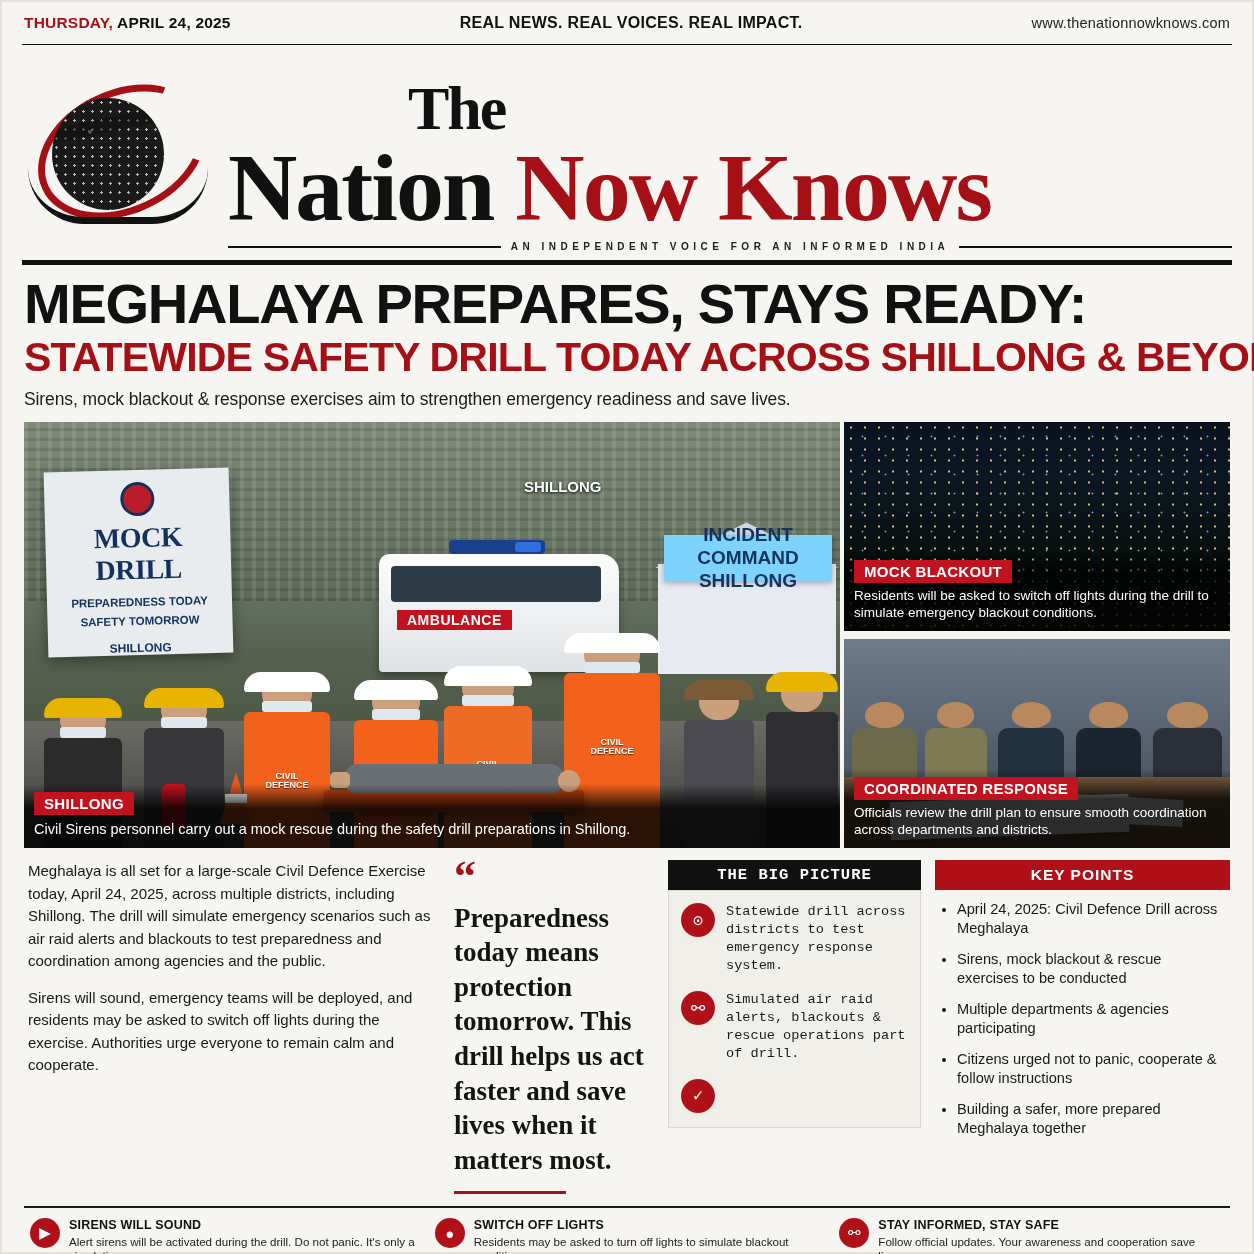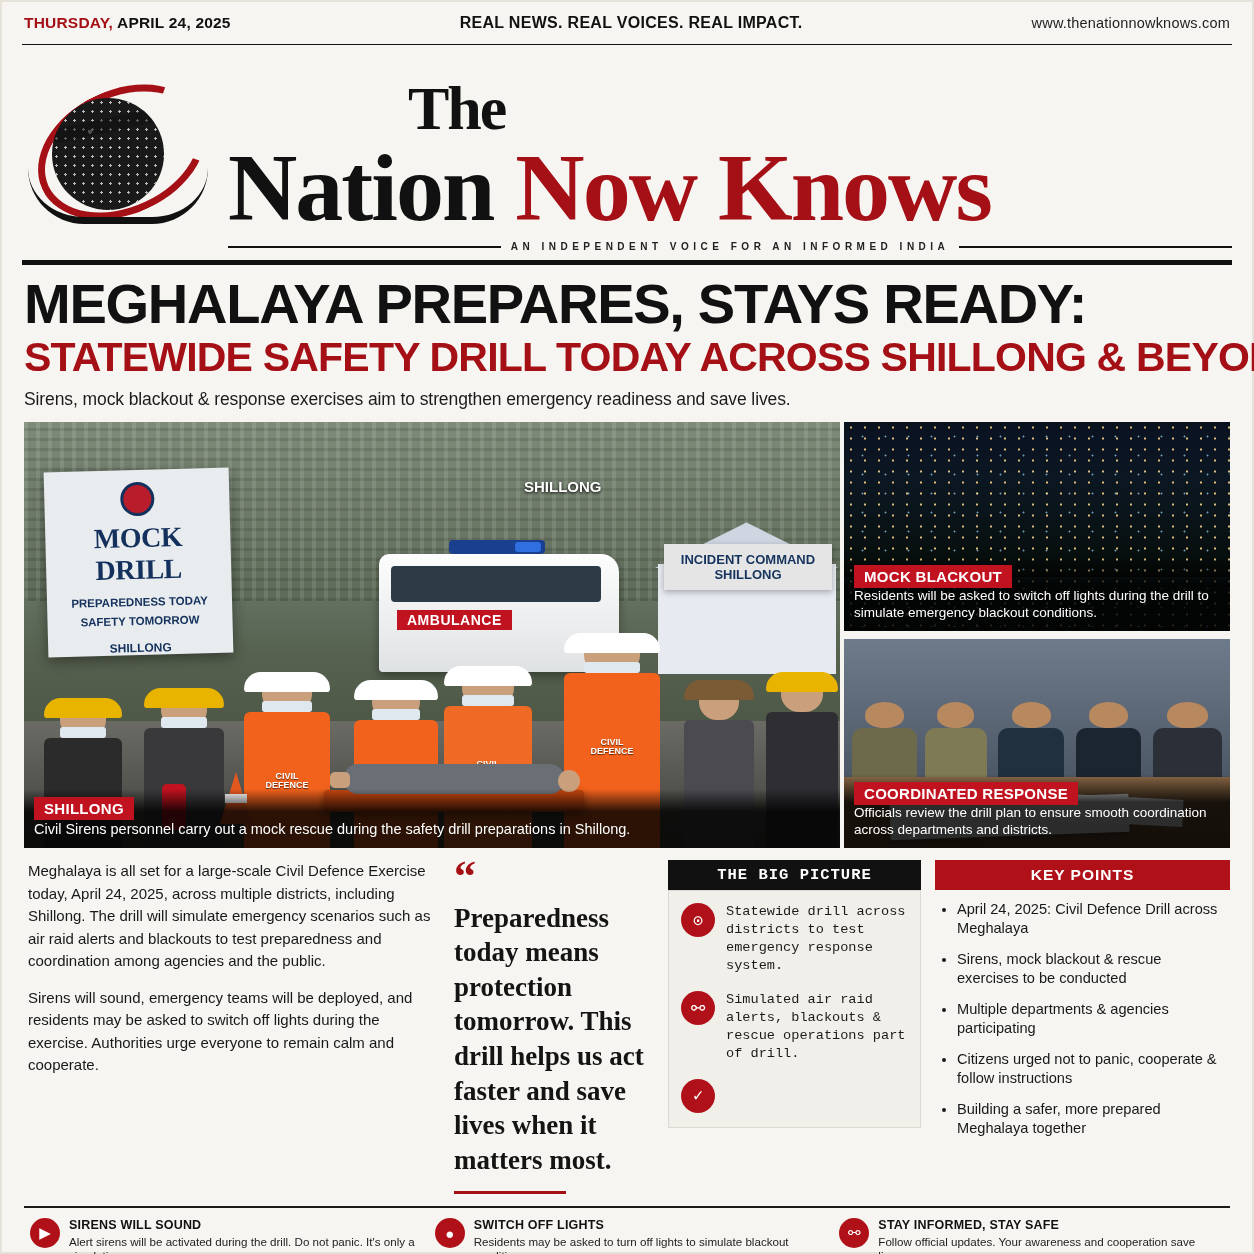--- a/index.html
+++ b/index.html
@@ -107,21 +107,21 @@
 
   .cap-tag {
     display:inline-block; background:#c1121f; color:#fff;
     font-size:15px; font-weight:800; padding:3px 10px; letter-spacing:.3px;
   }
   .cap-strip {
     position:absolute; left:0; right:0; bottom:0;
     background:linear-gradient(transparent, rgba(0,0,0,.82) 38%);
     padding:8px 10px 10px 10px; color:#fff;
   }
-  .cap-text { font-size:14.5px; line-height:1.25; }
+  .cap-text { font-size:14.5px; line-height:1.25; margin-top:5px; }
   .photo-sm .cap-text { font-size:13.5px; }
 
   
   .scene-main { position:absolute; inset:0; }
   .m-sky { position:absolute; inset:0; background:linear-gradient(#8c9a8a, #6f7e6d 30%, #56614f 55%, #3f4738 100%); }
   .m-hill { position:absolute; left:0; top:0; width:100%; height:42%;
     background:
       repeating-linear-gradient(90deg, rgba(255,255,255,.10) 0 4px, transparent 4px 12px),
       repeating-linear-gradient(0deg, rgba(0,0,0,.12) 0 3px, transparent 3px 10px),
       linear-gradient(#7e8b79,#5d6a58);
@@ -149,22 +149,22 @@
     font-size:14px; font-weight:800; padding:2px 10px; letter-spacing:.5px;
   }
   .m-amb .lightbar { position:absolute; left:70px; top:-14px; width:96px; height:14px; border-radius:4px; background:#1b3f8f; }
   .m-amb .lightbar:after{ content:""; position:absolute; right:4px; top:2px; width:26px; height:10px; background:#2f6fe0; border-radius:3px;}
   .m-tent {
     position:absolute; left:630px; top:100px; width:185px; height:46px;
     background:#cfd6e2; clip-path:polygon(0 100%, 50% 0, 100% 100%);
   }
   .m-tentbody { position:absolute; left:634px; top:142px; width:178px; height:110px; background:#e7ebf1; }
   .m-sign {
-    position:absolute; left:640px; top:122px; width:168px; height:46px;
-    background:#e5e5e5; color:#15335c; font-size:13px; font-weight:800;
+    position:absolute; left:640px; top:113px; width:168px; height:46px;
+    background:#7dd3fc; color:#15335c; font-size:19px; font-weight:800;
     display:flex; align-items:center; justify-content:center; text-align:center;
     line-height:1.2; box-shadow:0 2px 6px rgba(0,0,0,.3);
   }
   .m-crowd { position:absolute; left:0; bottom:0; width:100%; height:72%; }
   .worker { position:absolute; bottom:0; }
   .worker .helmet { width:100%; height:20px; border-radius:40px 40px 8px 8px; }
   .worker .head { width:58%; height:20px; margin:0 auto; background:#caa07c; border-radius:0 0 18px 18px;}
   .worker .mask { width:58%; height:11px; margin:-11px auto 0 auto; background:#dfe7ef; border-radius:3px;}
   .worker .vest { width:100%; height:100%; border-radius:6px 6px 0 0;}
   .worker .vesttxt {

